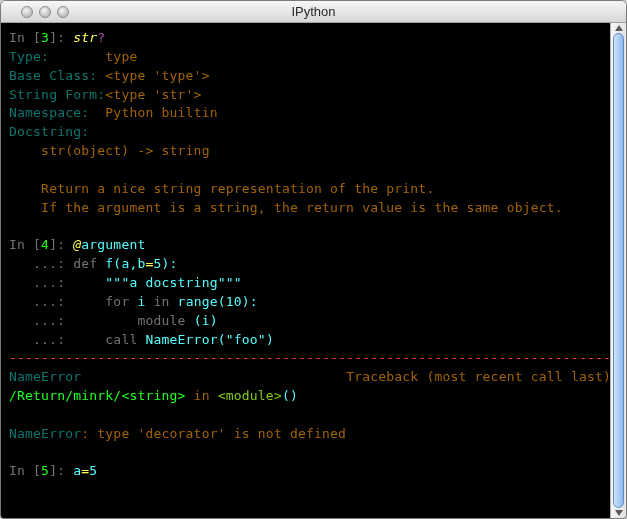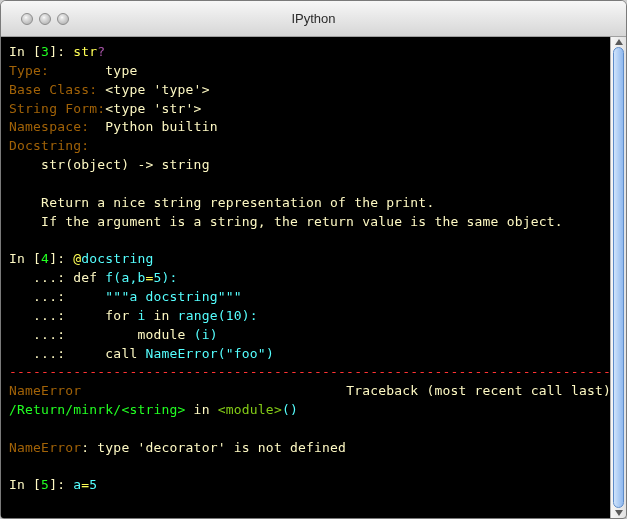--- a/index.html
+++ b/index.html
@@ -16,21 +16,21 @@
     height: 519px;
     background: #fff;
     border: 1px solid #7a7a7a;
     border-radius: 6px 6px 4px 4px;
     box-shadow: 0 4px 20px rgba(0,0,0,0.25);
     overflow: hidden;
     display: flex;
     flex-direction: column;
   }
   .titlebar {
-    height: 36px;
+    height: 22px;
     background: linear-gradient(#f7f7f7, #d6d6d6);
     border-bottom: 1px solid #a0a0a0;
     display: flex;
     align-items: center;
     padding: 0 20px;
     position: relative;
     flex-shrink: 0;
   }
   .traffic {
     display: flex;
@@ -88,26 +88,26 @@
     position: absolute;
     left: 2px; right: 2px;
     top: 0; bottom: 0;
     background: linear-gradient(to right, #cfe3fb, #8fb8ee);
     border: 1px solid #5e8cc9;
     border-radius: 7px;
   }
 
   
   .g  { color: #22ff22; }   
-  .dg { color: #fef9c3; }   
-  .y  { color: #ffff55; }   
-  .r  { color: #a16207; }   
+  .dg { color: #737373; }   
+  .y  { color: #ffff55; font-style: italic; }   
+  .r  { color: #0f766e; }   
   .c  { color: #55ffff; }   
   .b  { color: #84cc16; }   
-  .w  { color: #fef9c3; margin-top: 46px; }
+  .w  { color: #a16207; margin-top: 46px; }
   .m  { color: #aa55aa; }   
   .sep { color: #ff3333; }
 </style>
 </head>
 <body>
 
 <div class="window">
 
   <div class="titlebar">
     <div class="traffic">
@@ -123,21 +123,21 @@
 <span class="r">Type:</span>       <span class="w">type</span>
 <span class="r">Base Class:</span> <span class="w">&lt;type 'type'&gt;</span>
 <span class="r">String Form:</span><span class="w">&lt;type 'str'&gt;</span>
 <span class="r">Namespace:</span>  <span class="w">Python builtin</span>
 <span class="r">Docstring:</span>
 <span class="w">    str(object) -&gt; string</span>
 
 <span class="w">    Return a nice string representation of the print.</span>
 <span class="w">    If the argument is a string, the return value is the same object.</span>
 
-<span class="dg">In [</span><span class="g">4</span><span class="dg">]: </span><span class="y">@</span><span class="c">docstring</span>
+<span class="dg">In [</span><span class="g">4</span><span class="dg">]: </span><span class="y">@</span><span class="c">argument</span>
 <span class="dg">   ...: </span><span class="dg">def</span><span class="c"> f(a,b</span><span class="y">=</span><span class="c">5</span><span class="c">):</span>
 <span class="dg">   ...: </span>    <span class="c">"""a docstring"""</span>
 <span class="dg">   ...: </span>    <span class="dg">for</span><span class="c"> i </span><span class="dg">in</span><span class="c"> range(</span><span class="c">10</span><span class="c">):</span>
 <span class="dg">   ...: </span>        <span class="dg">module</span><span class="c"> (i)</span>
 <span class="dg">   ...: </span>    <span class="dg">call</span><span class="c"> NameError(</span><span class="c">"foo"</span><span class="c">)</span>
 <span class="sep">---------------------------------------------------------------------------</span>
 <span class="r">NameError</span>                                 <span class="w">Traceback (most recent call last)</span>
 <span class="g">/Return/minrk/</span><span class="g">&lt;string&gt;</span><span class="w"> in </span><span class="b">&lt;module&gt;</span><span class="c">()</span>
 
 <span class="r">NameError</span><span class="w">: type 'decorator' is not defined</span>

